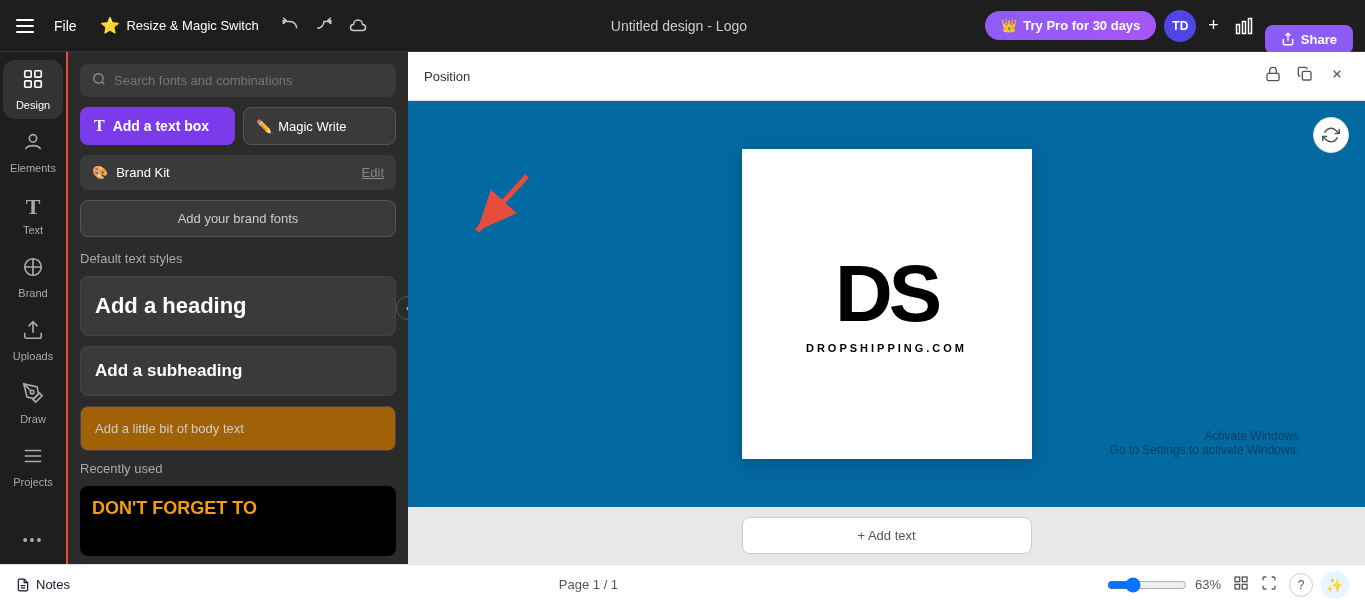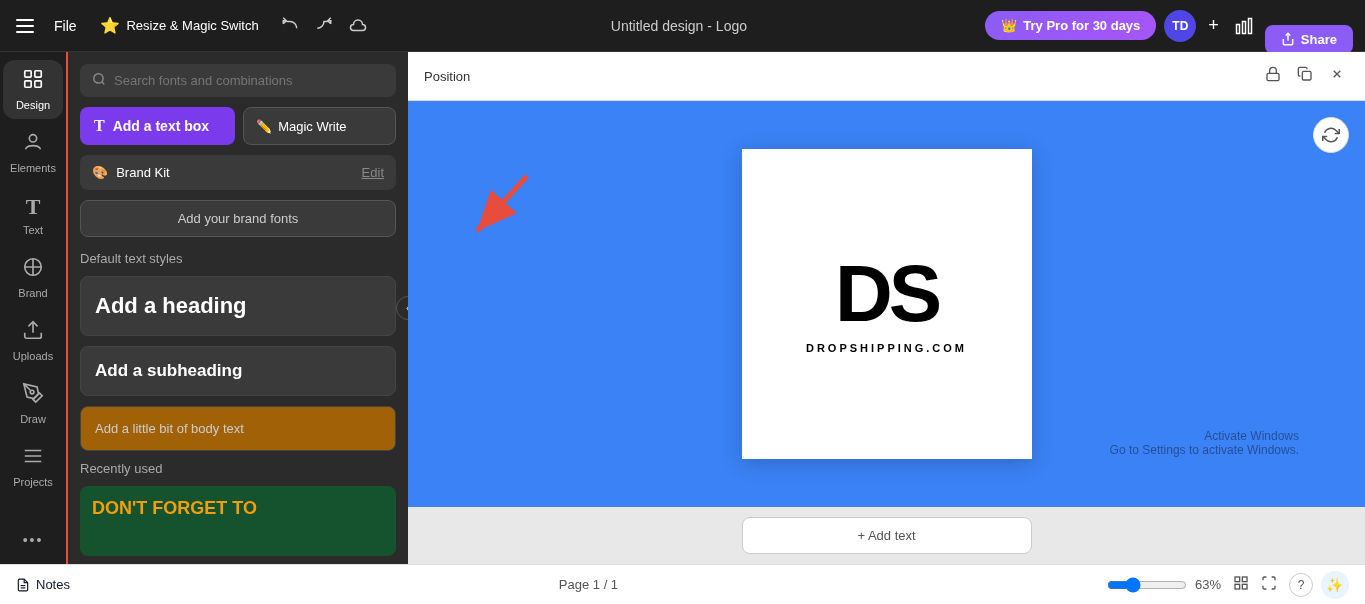--- a/index.html
+++ b/index.html
@@ -136,21 +136,21 @@
       font-size: 17px; font-weight: 700;
     }
     .body-text-style-btn {
       background: #a16207; border: 1px solid #444; cursor: pointer; color: #ccc;
       border-radius: 8px; padding: 14px; text-align: left; width: 100%;
       font-size: 13px;
     }
 
     .recently-used-title { font-size: 13px; color: #aaa; font-weight: 500; }
     .recently-used-card {
-      background: #14532d; border-radius: 8px; padding: 12px;
+      background: #000000; border-radius: 8px; padding: 12px;
       min-height: 70px; display: flex; align-items: flex-start;
       overflow: hidden;
     }
     .dont-forget-text { color: #f59e0b; font-size: 18px; font-weight: 900; line-height: 1.2; }
 
     .collapse-btn {
       position: absolute; right: -12px; top: 50%;
       background: #2b2b2b; border: 1px solid #555;
       border-radius: 50%; width: 24px; height: 24px;
       display: flex; align-items: center; justify-content: center;
@@ -177,21 +177,21 @@
       display: flex; align-items: center; justify-content: space-between;
     }
     .position-bar-right { display: flex; gap: 8px; align-items: center; }
     .pos-icon-btn { background: none; border: none; cursor: pointer; color: #555; font-size: 16px; padding: 4px; }
 
     .canvas-viewport {
       flex: 1;
       display: flex;
       align-items: center;
       justify-content: center;
-      background: #3b82f6;
+      background: #0369a1;
       position: relative;
       overflow: hidden;
     }
 
     .canvas-card {
       background: #fff;
       width: 290px;
       height: 310px;
       box-shadow: 0 4px 20px rgba(0,0,0,0.2);
       display: flex;

